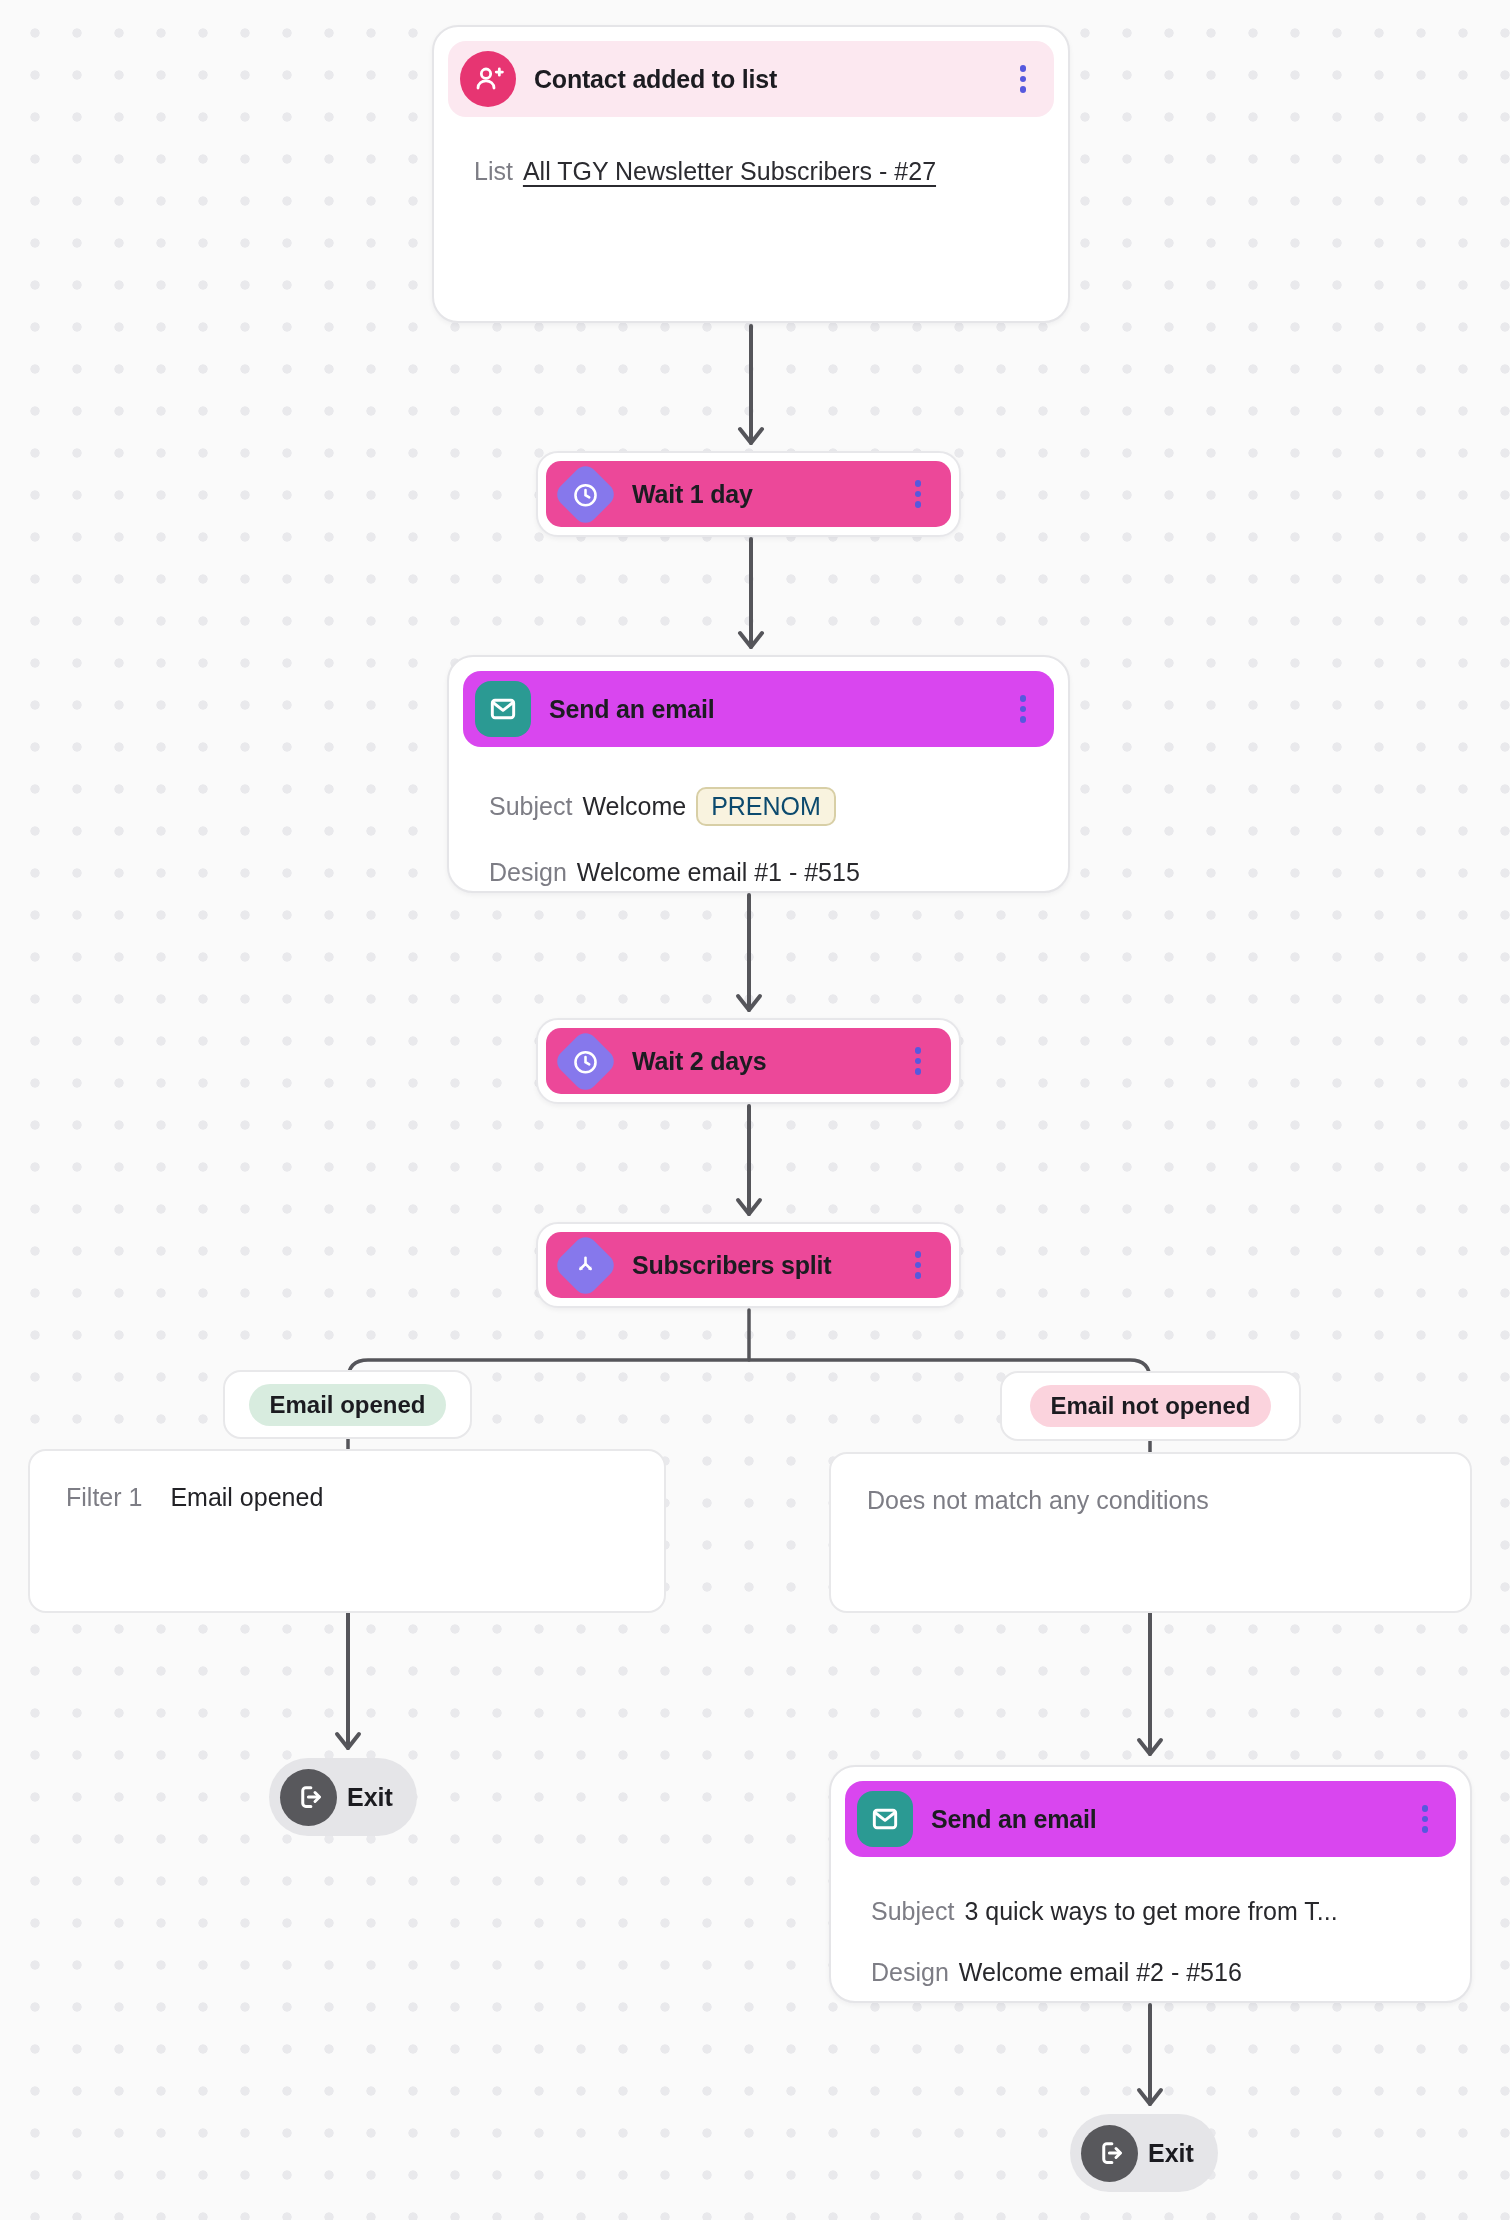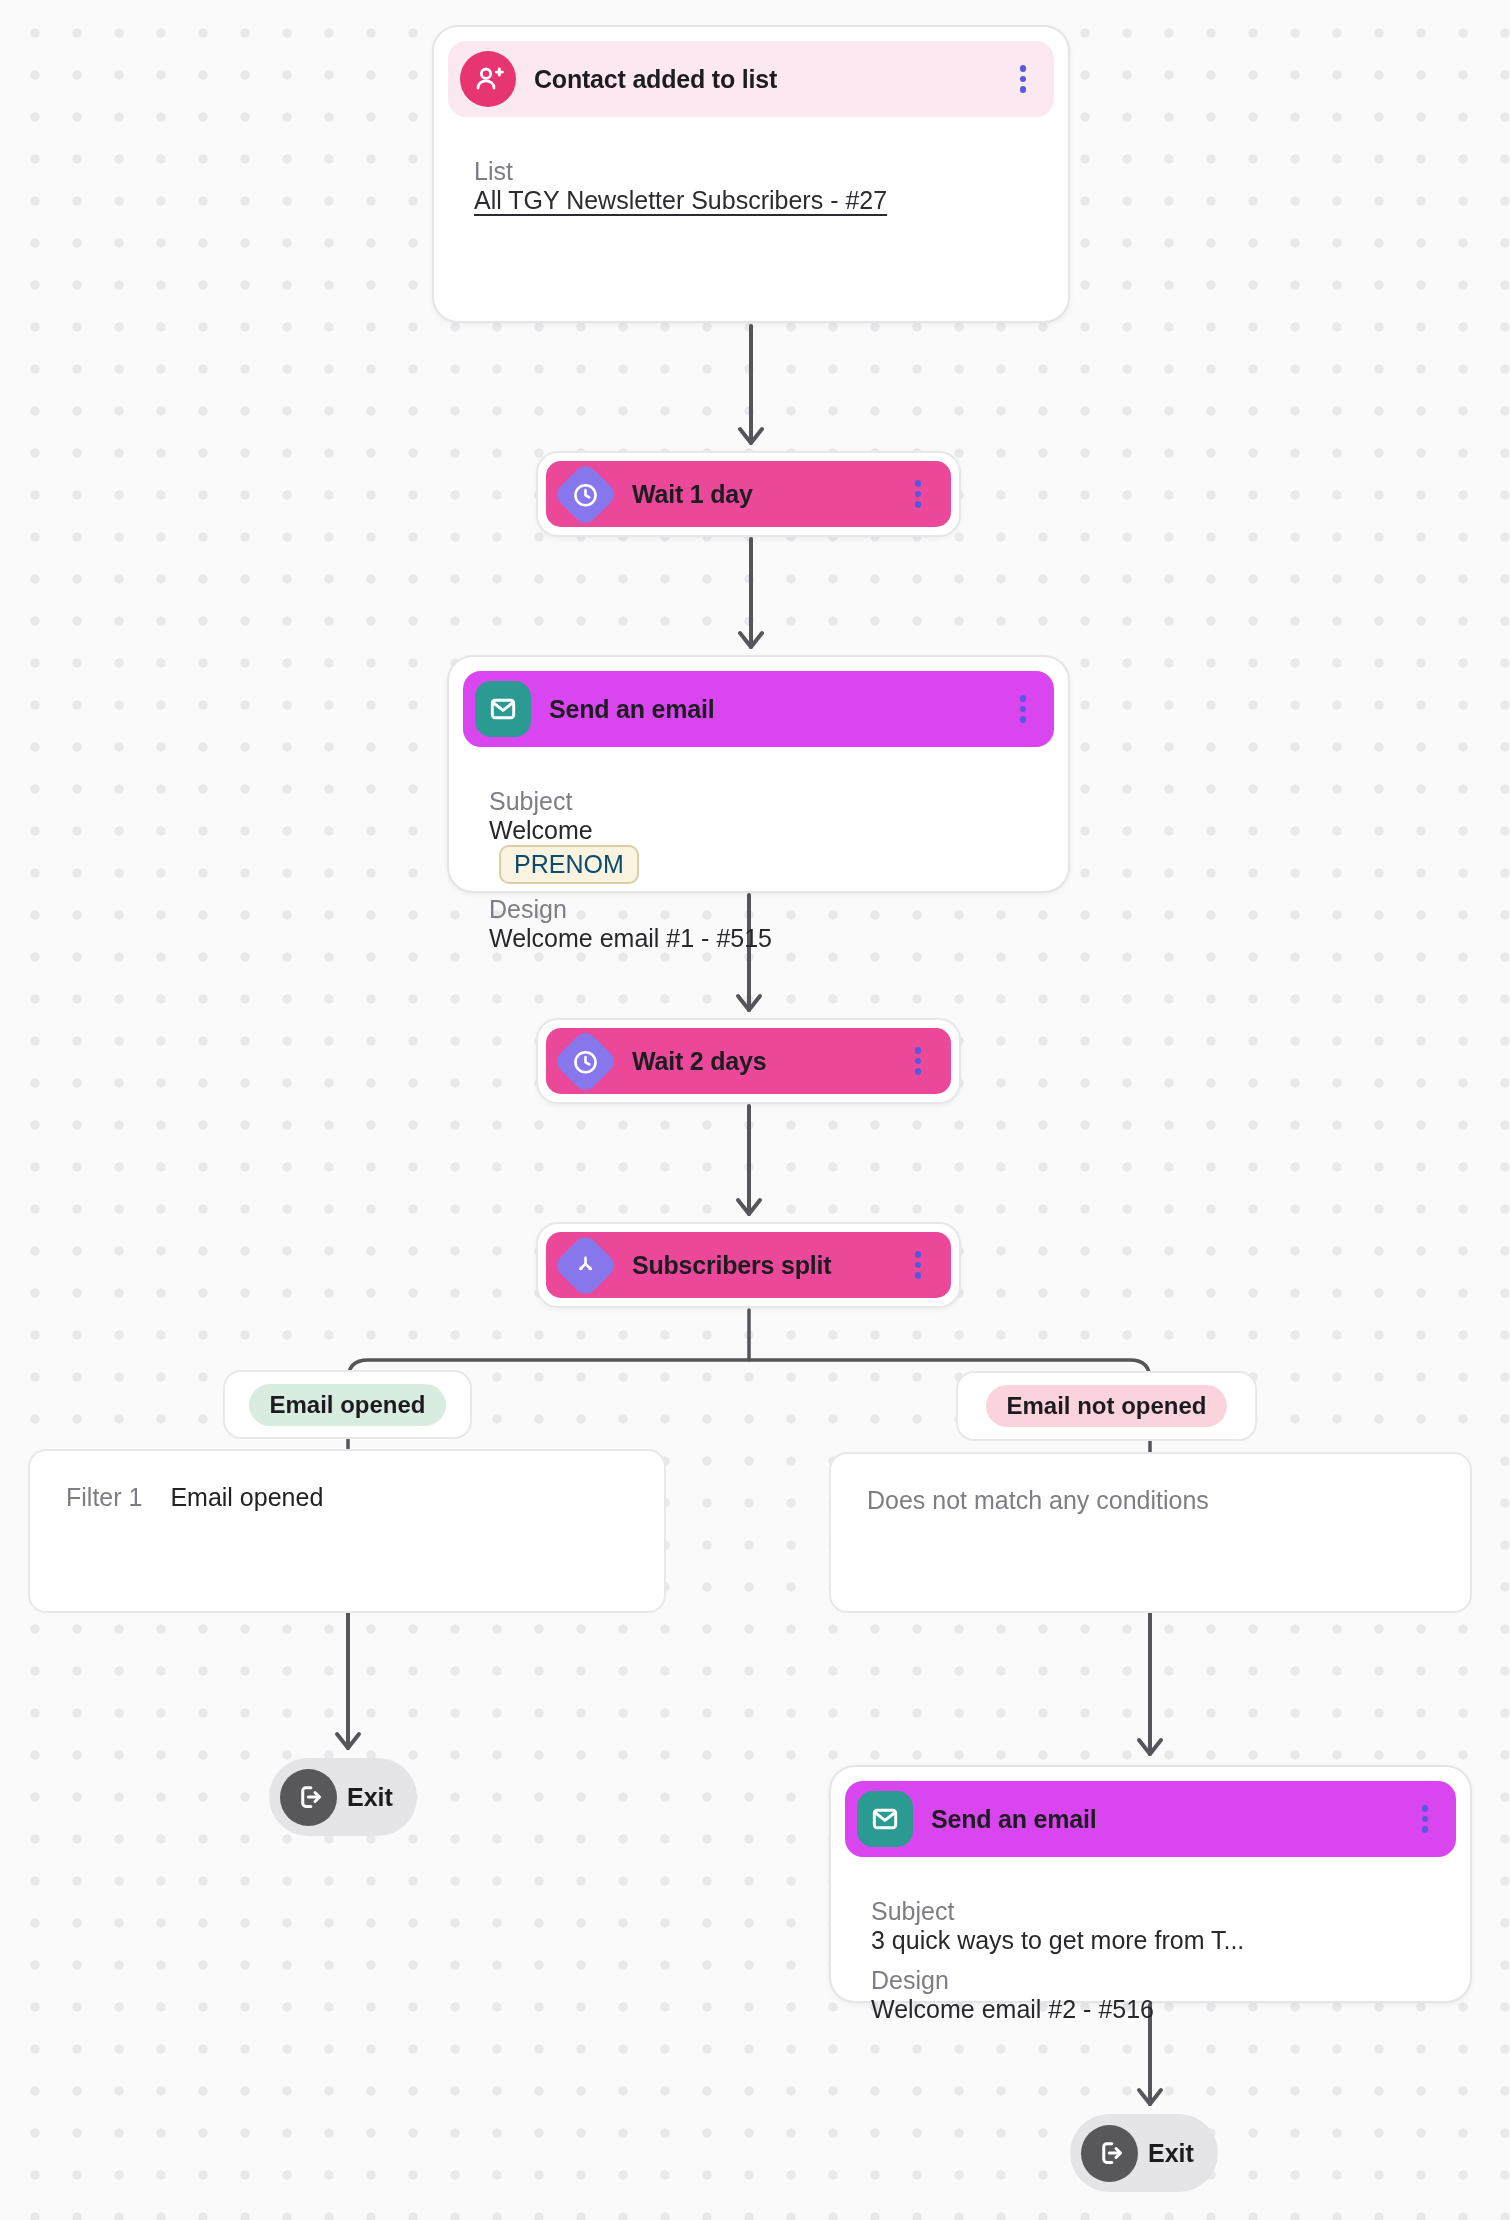--- a/index.html
+++ b/index.html
@@ -27,21 +27,21 @@
   .node-title{font-size:25px;font-weight:700;color:#1c1c21;margin-left:18px;flex:1;letter-spacing:-0.2px;}
   .icon-circle{width:56px;height:56px;border-radius:50%;background:#e73572;display:flex;align-items:center;justify-content:center;flex:none;}
   .icon-square{width:56px;height:56px;border-radius:16px;background:#2b9a93;display:flex;align-items:center;justify-content:center;flex:none;}
 
   
   .kebab{width:42px;height:48px;display:flex;flex-direction:column;align-items:center;justify-content:center;gap:4px;background:none;border:none;cursor:pointer;flex:none;}
   .kebab i{width:6.5px;height:6.5px;border-radius:50%;background:#5659de;display:block;}
 
   
   .card-body{padding:26px 40px 0 40px;font-size:25px;color:#28282c;}
-  .body-row{display:flex;align-items:flex-start;margin-bottom:11px;white-space:nowrap;flex-direction:column;}
+  .body-row{display:flex;align-items:center;margin-bottom:32px;white-space:nowrap;}
   .lbl{color:#7d7d85;margin-right:10px;}
   .link{color:#2b2b30;text-decoration:underline;text-underline-offset:5px;text-decoration-thickness:1.5px;}
   .chip{background:#f9f3df;border:2px solid #d8cfa6;border-radius:10px;padding:3px 13px;margin-left:10px;color:#0c4a6e;}
 
   
   .pill-card{
     position:absolute;background:#ffffff;border:2.5px solid #e7e7ea;border-radius:22px;
     box-shadow:0 2px 5px rgba(20,20,30,0.05);z-index:2;box-sizing:border-box;padding:8px;
   }
   .pill-inner{background:#ec4899;border-radius:15px;height:100%;display:flex;align-items:center;padding:0 12px 0 10px;box-sizing:border-box;}
@@ -217,21 +217,21 @@
         <i></i>
         <i></i>
     </button>
   </div>
 </div>
 
 <div class="badge-wrap" style="left:223px;top:1370px;width:249px;height:69px;">
   <span class="badge-pill badge-green">Email opened</span>
 </div>
 
-<div class="badge-wrap" style="left:956px;top:1371px;width:301px;height:70px;">
+<div class="badge-wrap" style="left:1000px;top:1371px;width:301px;height:70px;">
   <span class="badge-pill badge-pink">Email not opened</span>
 </div>
 
 <div class="cond-box" style="left:28px;top:1449px;width:638px;height:164px;">
   <div class="cond-row">
     <span class="cond-gray">Filter 1</span>
     <span class="cond-gap">Email opened</span>
   </div>
 </div>
 

